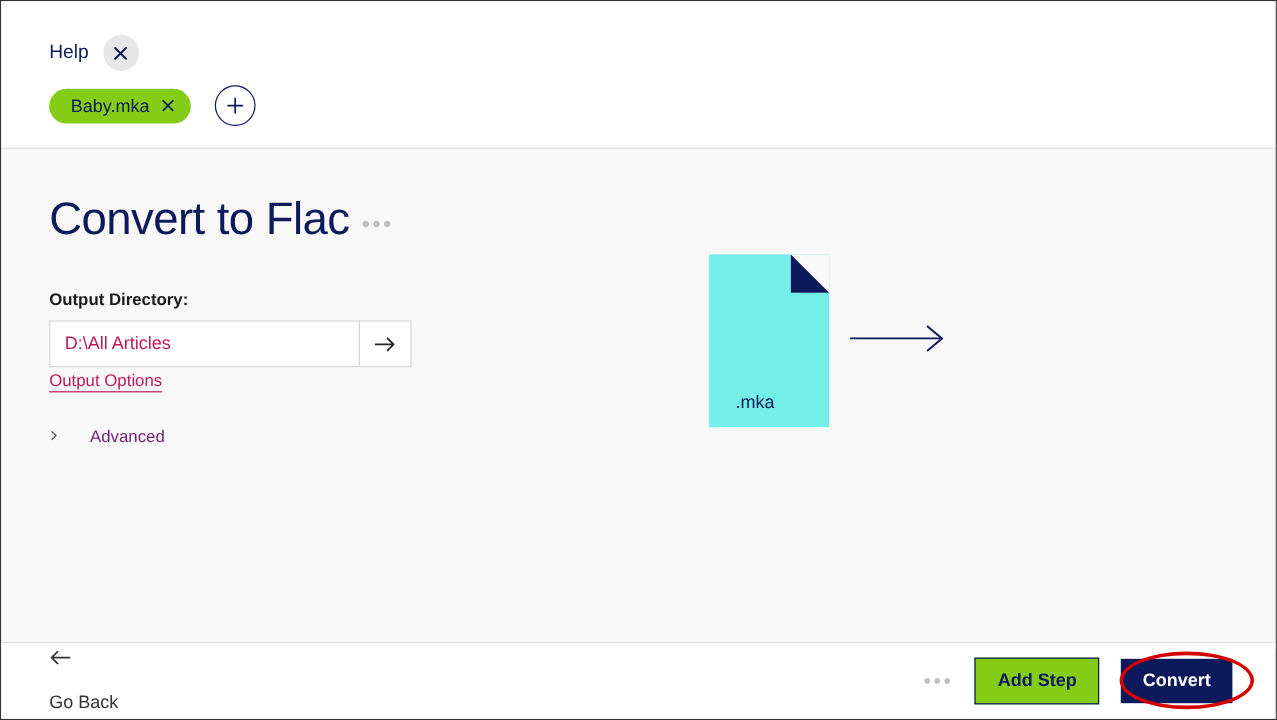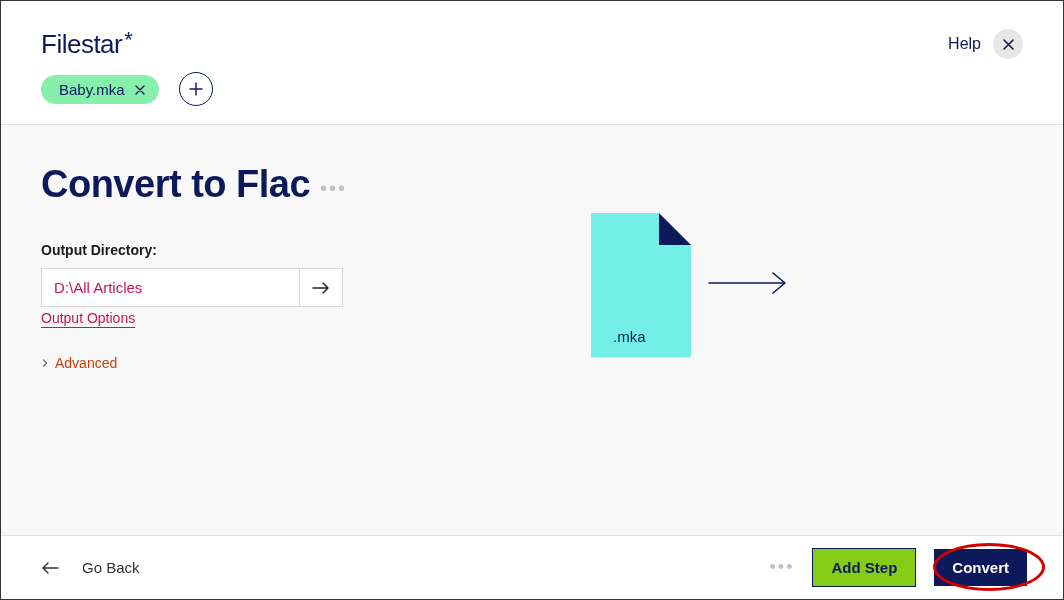--- a/index.html
+++ b/index.html
@@ -55,21 +55,21 @@
     color: #0c1a5b;
   }
   .pill-row {
     display: flex;
     align-items: center;
     gap: 20px;
     padding: 0 40px 18px 40px;
     background: #fff;
   }
   .file-pill {
-    background: #86efac;
+    background: #84cc16;
     border-radius: 20px;
     padding: 6px 14px 6px 18px;
     display: flex;
     gap: 10px;
     font-size: 15px;
     color: #0c1a5b;
     cursor: pointer;
   }
   .file-pill-x { cursor: pointer; font-size: 15px; color: #0c1a5b; }
   .add-btn {
@@ -91,21 +91,21 @@
     padding: 38px 40px 0 40px;
     position: relative;
   }
   .page-title-row {
     display: flex;
     align-items: center;
     gap: 10px;
   }
   .page-title {
     font-size: 38px;
-    font-weight: 700;
+    font-weight: 400;
     color: #0c1a5b;
     letter-spacing: -0.5px;
   }
   .title-menu {
     color: #bfbfbf;
     font-size: 20px;
     letter-spacing: 2px;
     cursor: pointer;
     padding-top: 8px;
   }
@@ -145,24 +145,24 @@
     font-size: 14px;
     color: #be185d;
     text-decoration: underline;
     text-underline-offset: 4px;
     cursor: pointer;
     display: inline-block;
   }
   .advanced {
     margin-top: 28px;
     font-size: 14px;
-    color: #c2410c;
-    display: flex;
-    align-items: center;
-    gap: 6px;
+    color: #701a75;
+    display: flex;
+    align-items: center;
+    gap: 26px;
     cursor: pointer;
   }
   .advanced-chevron { width: 8px; height: 8px; display: inline-block; }
 
   
   .illustration {
     position: absolute;
     top: 88px;
     left: 590px;
     display: flex;
@@ -202,25 +202,26 @@
     height: 64px;
     border-top: 1px solid #e0e0e0;
     background: #fff;
     display: flex;
     align-items: center;
     justify-content: space-between;
     padding: 0 36px 0 40px;
   }
   .go-back {
     display: flex;
-    align-items: center;
+    align-items: flex-start;
     gap: 23px;
     font-size: 15px;
     color: #333;
     cursor: pointer;
+    flex-direction: column;
   }
   .footer-right {
     display: flex;
     align-items: center;
     gap: 18px;
   }
   .footer-menu {
     color: #bfbfbf;
     font-size: 18px;
     letter-spacing: 2px;
@@ -250,26 +251,20 @@
     height: 48px;
     border: 3px solid #d40000;
     border-radius: 50%;
     pointer-events: none;
   }
 </style>
 </head>
 <body>
 
 <div class="header">
-  <div class="header-left">
-    <div class="brand">
-      <span>Filestar</span>
-        <span class="brand-star">*</span>
-    </div>
-  </div>
   <div class="header-right">
     <span class="help-link">Help</span>
     <div class="close-btn">
       <svg width="11" height="11" viewBox="0 0 11 11">
           <path d="M1 1 L10 10 M10 1 L1 10" stroke="#0c1a5b" stroke-width="1.6" stroke-linecap="round"></path>
         </svg>
     </div>
   </div>
 </div>
 

